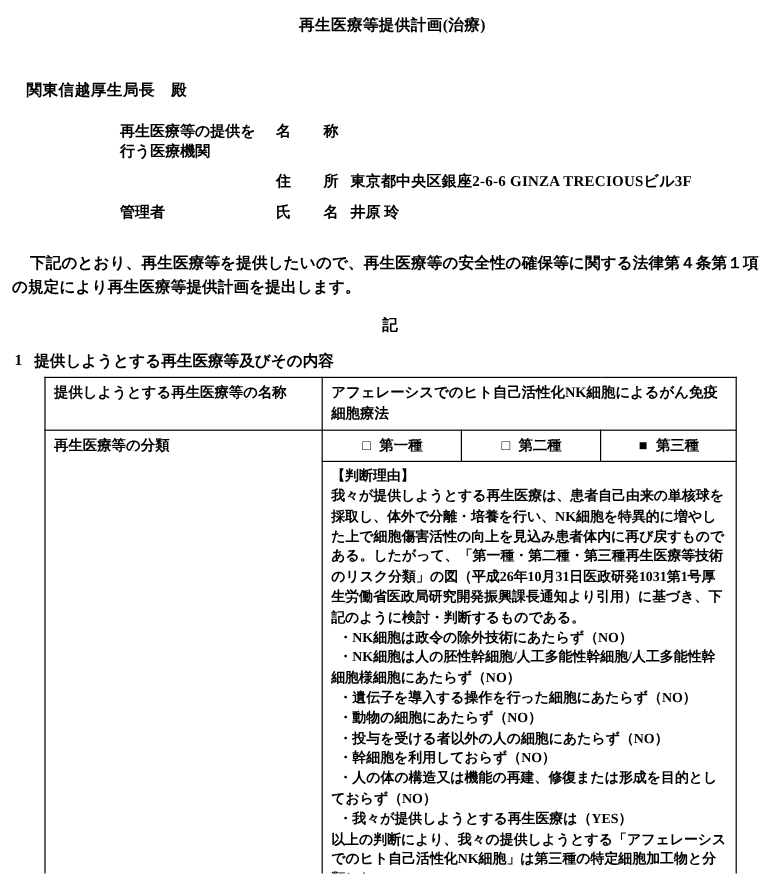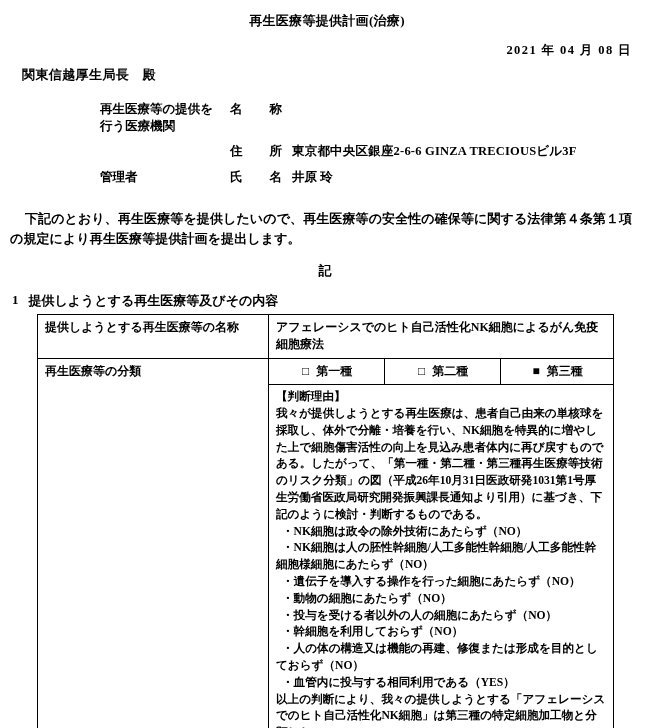--- a/index.html
+++ b/index.html
@@ -151,21 +151,20 @@
   }
   .cls-body .ln { white-space: normal; }
   .cls-body .bul { text-indent: 6px; }
 </style>
 </head>
 <body>
 
 <div class="page">
 
   <div class="doc-title">再生医療等提供計画(治療)</div>
-  <div class="doc-date">2021 年 04 月 08 日</div>
   <div class="addressee">関東信越厚生局長　殿</div>
 
   <div class="inst">
 
     <div class="inst-row">
       <div class="inst-side">
         <div>再生医療等の提供を</div>
         <div>行う医療機関</div>
       </div>
       <div class="inst-key">
@@ -232,21 +231,21 @@
         <td colspan="3" class="cls-body">
           <div class="ln">【判断理由】</div>
           <div class="ln">我々が提供しようとする再生医療は、患者自己由来の単核球を採取し、体外で分離・培養を行い、NK細胞を特異的に増やした上で細胞傷害活性の向上を見込み患者体内に再び戻すものである。したがって、「第一種・第二種・第三種再生医療等技術のリスク分類」の図（平成26年10月31日医政研発1031第1号厚生労働省医政局研究開発振興課長通知より引用）に基づき、下記のように検討・判断するものである。</div>
           <div class="ln bul">・NK細胞は政令の除外技術にあたらず（NO）</div>
           <div class="ln bul">・NK細胞は人の胚性幹細胞/人工多能性幹細胞/人工多能性幹細胞様細胞にあたらず（NO）</div>
           <div class="ln bul">・遺伝子を導入する操作を行った細胞にあたらず（NO）</div>
           <div class="ln bul">・動物の細胞にあたらず（NO）</div>
           <div class="ln bul">・投与を受ける者以外の人の細胞にあたらず（NO）</div>
           <div class="ln bul">・幹細胞を利用しておらず（NO）</div>
           <div class="ln bul">・人の体の構造又は機能の再建、修復または形成を目的としておらず（NO）</div>
-          <div class="ln bul">・血管内に投与する相同利用である（YES）</div>
+          <div class="ln bul">・我々が提供しようとする再生医療は（YES）</div>
           <div class="ln">以上の判断により、我々の提供しようとする「アフェレーシスでのヒト自己活性化NK細胞」は第三種の特定細胞加工物と分類した。</div>
         </td>
       </tr>
 
     </tbody>
   </table>
 
 </div>
 
 </body></html>

